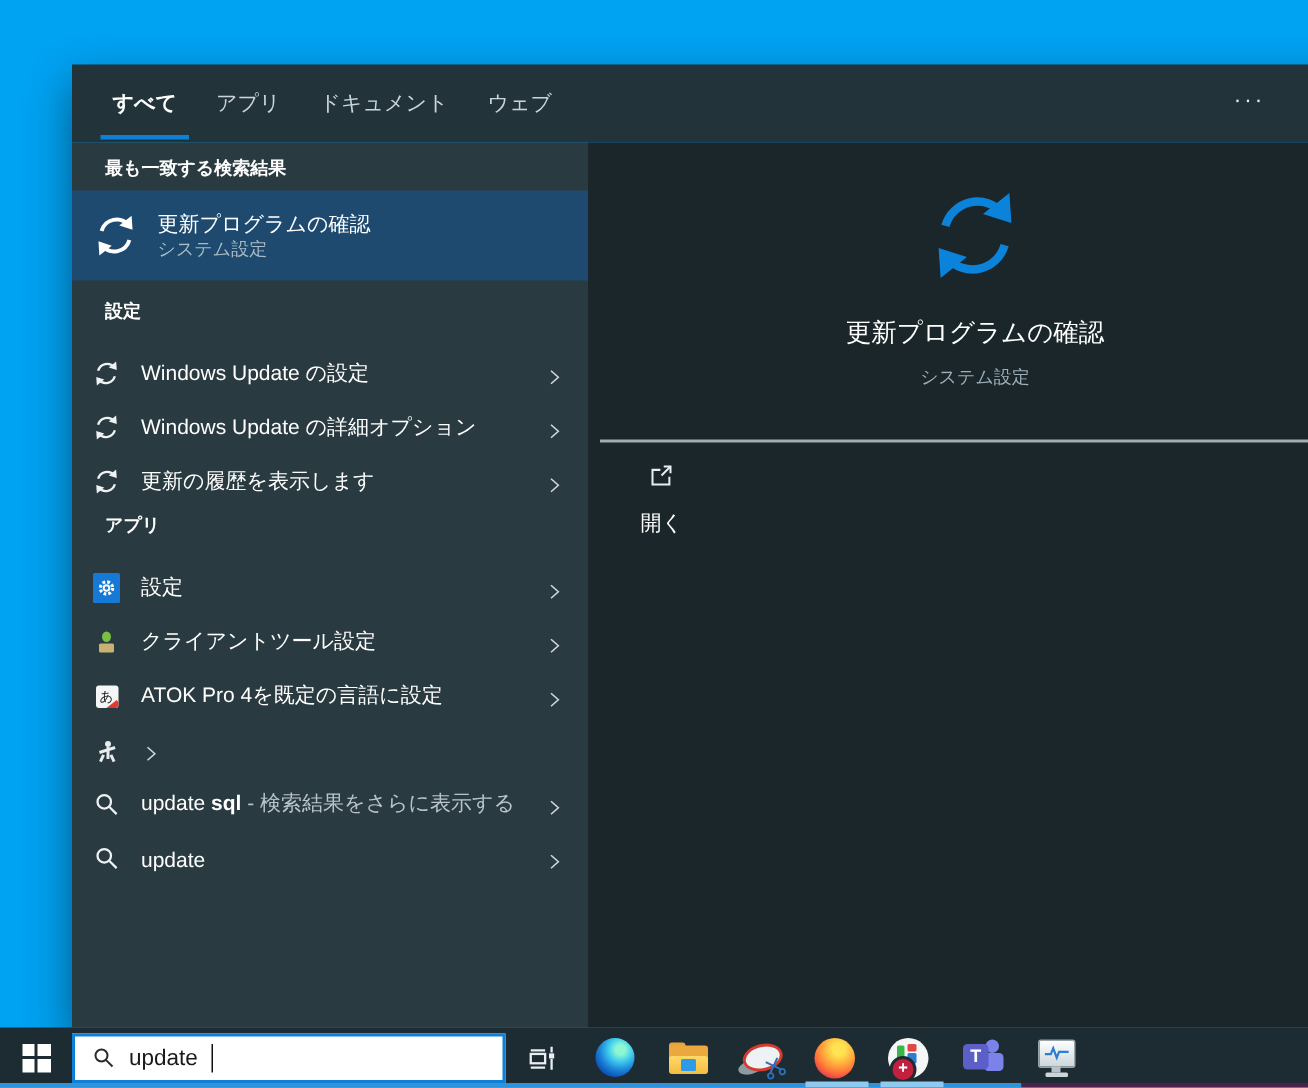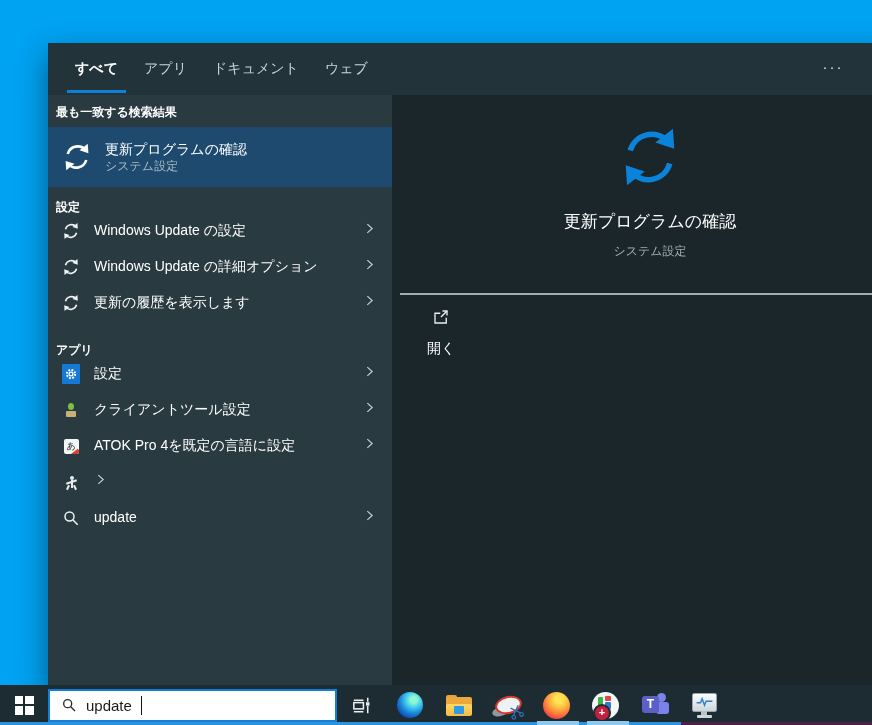--- a/index.html
+++ b/index.html
@@ -15,27 +15,27 @@
   .tab .caret{width:11px;height:11px;color:#ccd6da;}
   .tab-actions{margin-left:auto;display:flex;align-items:center;gap:14px;padding-right:16px;}
   .icon-btn{width:30px;height:30px;display:flex;align-items:center;justify-content:center;color:#e4eaee;background:none;border:none;}
   .ellipsis{font-size:15px;letter-spacing:2px;color:#e4eaee;transform:translateY(-3px);}
   .close-x{width:15px;height:15px;}
 
   .content{flex:1;display:flex;min-height:0;}
 
   
   .left{width:344px;flex:0 0 344px;background:#2a3a41;color:#fff;display:flex;flex-direction:column;overflow:hidden;}
-  .section-header{padding:12px 8px 6px;font-size:12px;font-weight:bold;color:#fff;}
+  .section-header{padding:12px 22px 6px;font-size:12px;font-weight:bold;color:#fff;}
   .section-header.first{padding-top:9px;}
   .best-match{height:60px;flex:0 0 60px;background:#1d4a6e;display:flex;align-items:center;gap:13px;padding:0 14px;cursor:default;}
   .bm-icon{width:30px;height:30px;color:#fff;flex:0 0 30px;}
   .bm-title{font-size:14px;color:#fff;line-height:1.35;}
   .bm-sub{font-size:12px;color:#a9bcc6;line-height:1.3;}
-  .row{height:36px;flex:0 0 36px;display:flex;align-items:flex-start;gap:14px;padding:0 16px 0 14px;font-size:14px;cursor:default;}
+  .row{height:36px;flex:0 0 36px;display:flex;align-items:flex-end;gap:14px;padding:0 16px 0 14px;font-size:14px;cursor:default;}
   .row-icon{width:18px;height:18px;flex:0 0 18px;color:#eef2f4;display:flex;align-items:center;justify-content:center;}
   .row-label{flex:1;white-space:nowrap;overflow:hidden;}
   .row-label .dim{color:#b9c4ca;}
   .row-label .b{font-weight:bold;}
   .chev{width:13px;height:13px;color:#cfd6da;flex:0 0 13px;}
 
   
   .gear-tile{width:20px;height:20px;background:#1779d6;display:flex;align-items:center;justify-content:center;border-radius:1px;}
   .gear-tile svg{width:14px;height:14px;color:#fff;}
   .mini{position:relative;width:14px;height:14px;}
@@ -280,20 +280,29 @@
           <svg class="chev">
               <use href="#i-chevron"></use>
             </svg>
         </div>
 
 
         <div class="row">
           <svg class="row-icon">
               <use href="#i-search"></use>
             </svg>
+          <span class="row-label"><span>update </span><span class="b">sql</span><span class="dim"> - 検索結果をさらに表示する</span></span>
+          <svg class="chev">
+              <use href="#i-chevron"></use>
+            </svg>
+        </div>
+        <div class="row">
+          <svg class="row-icon">
+              <use href="#i-search"></use>
+            </svg>
           <span class="row-label"><span>update</span><span class="b"></span><span class="dim"></span></span>
           <svg class="chev">
               <use href="#i-chevron"></use>
             </svg>
         </div>
       </div>
 
       <div class="preview">
         <svg class="pv-icon">
             <use href="#i-sync"></use>

